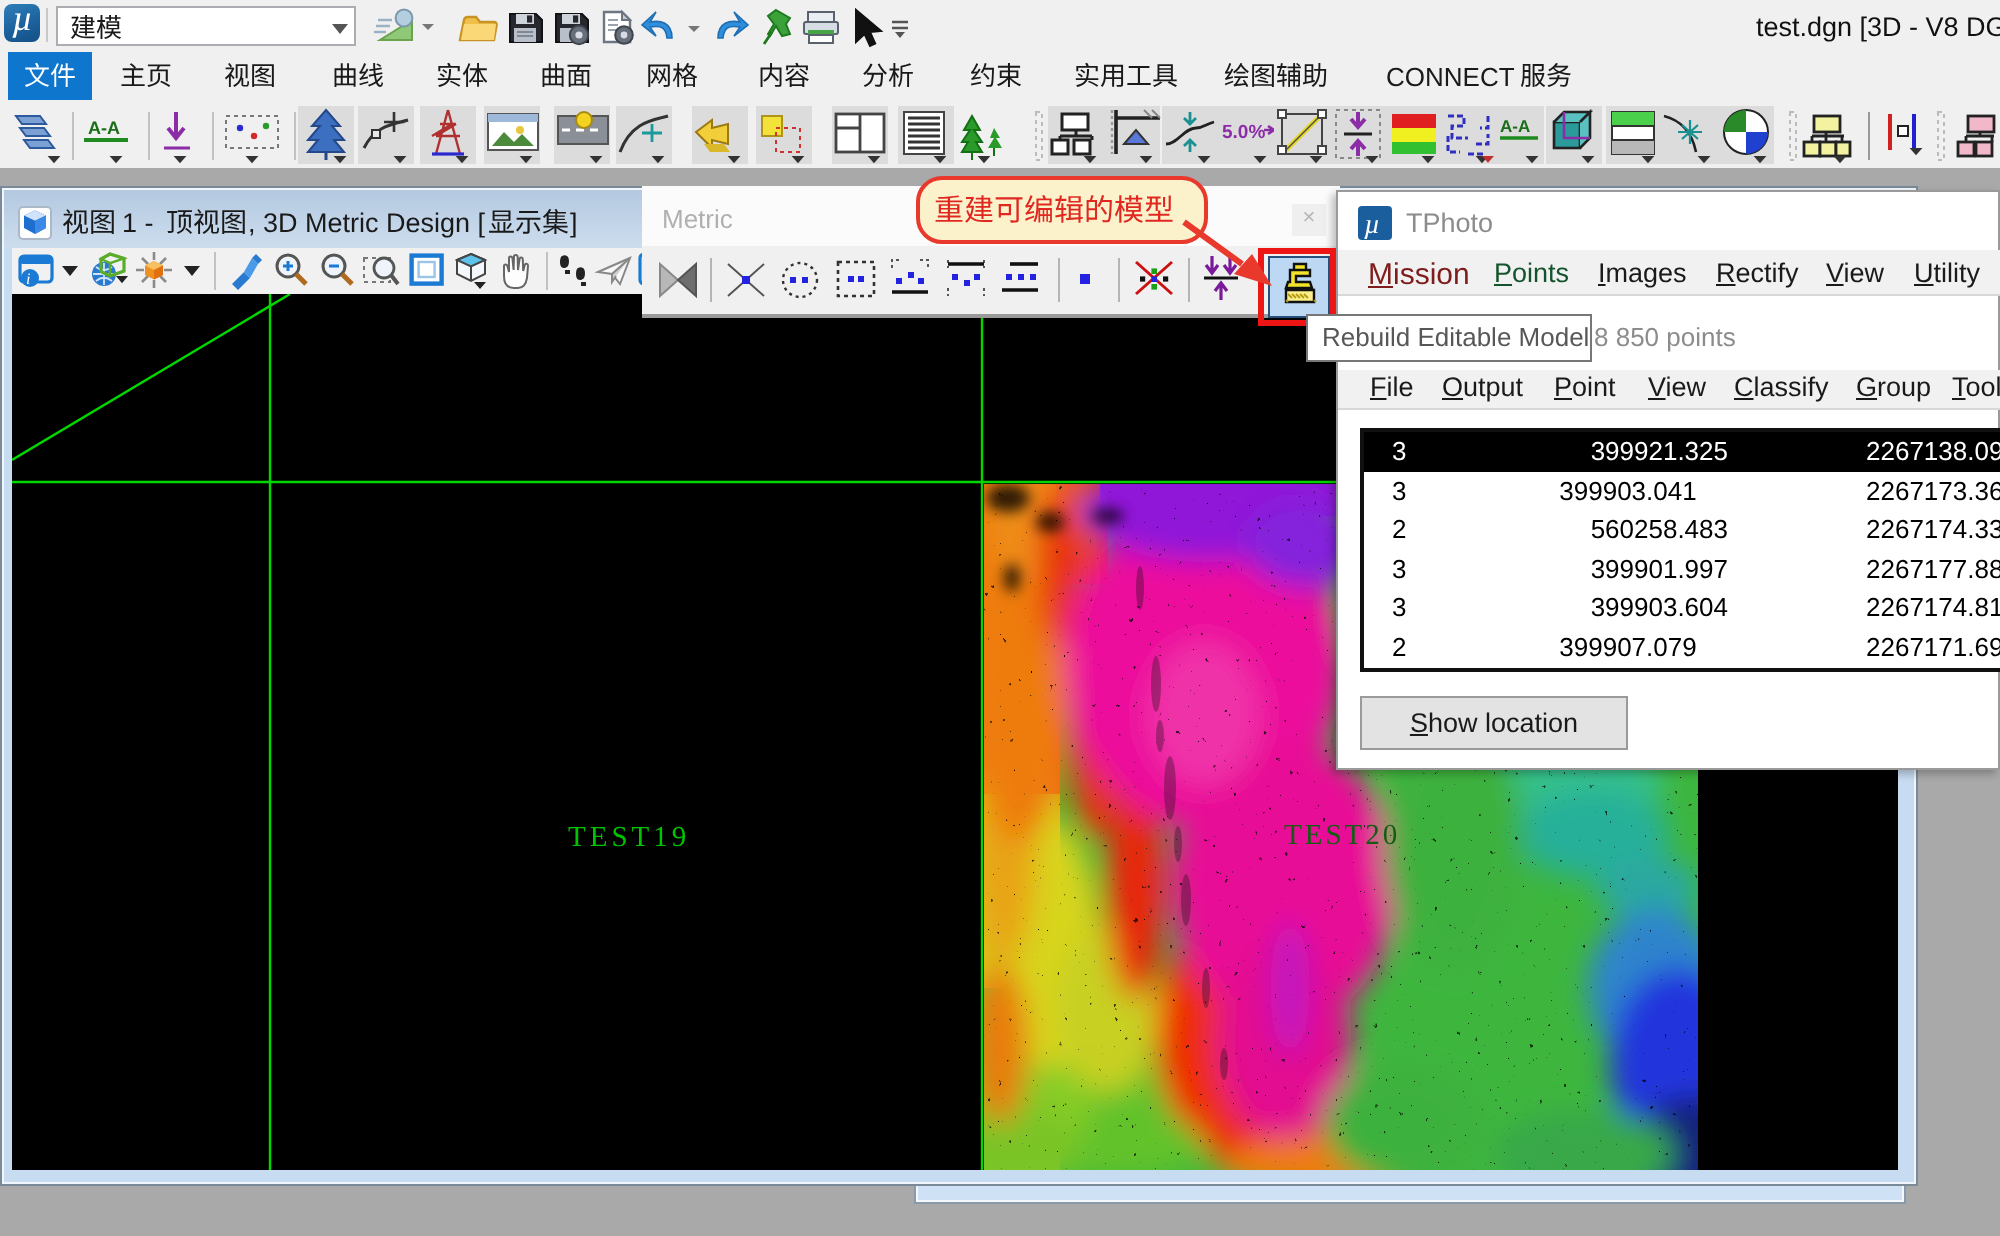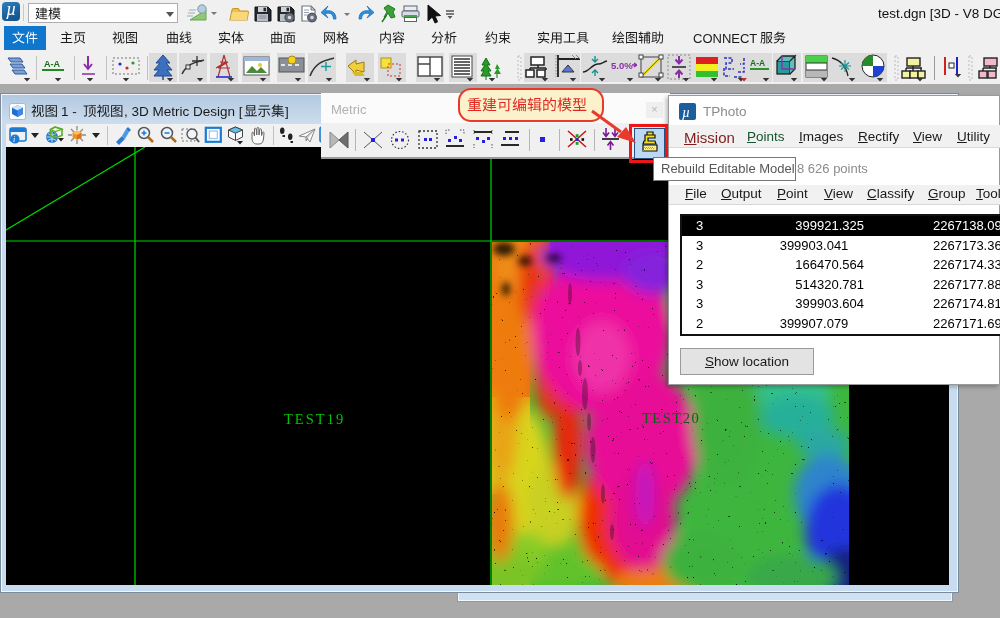--- a/index.html
+++ b/index.html
@@ -574,21 +574,21 @@
     <text x="3" y="13.5" font-size="14" font-style="italic" fill="#fff" font-family="Liberation Serif">µ</text>
   </svg>
 <div class="a" style="left:703px;top:104px;font-size:13.5px;color:#8c8c8c">TPhoto</div>
 <div class="a" style="left:669px;top:125px;width:331px;height:23px;background:#f1f1f1;border-bottom:1px solid #d8d8d8"></div>
 <div class="a" style="left:684px;top:129px;font-size:15px;color:#7f1d1d"><span style="text-decoration:underline">M</span>ission</div>
 <div class="a" style="left:747px;top:129px;font-size:13.5px;color:#14532d"><span style="text-decoration:underline">P</span>oints</div>
 <div class="a" style="left:799px;top:129px;font-size:13.5px;color:#1a1a1a"><span style="text-decoration:underline">I</span>mages</div>
 <div class="a" style="left:858px;top:129px;font-size:13.5px;color:#1a1a1a"><span style="text-decoration:underline">R</span>ectify</div>
 <div class="a" style="left:913px;top:129px;font-size:13.5px;color:#1a1a1a"><span style="text-decoration:underline">V</span>iew</div>
 <div class="a" style="left:957px;top:129px;font-size:13.5px;color:#1a1a1a"><span style="text-decoration:underline">U</span>tility</div>
-<div class="a" style="left:797px;top:161px;font-size:13px;color:#8c8c8c">8 626 points</div>
+<div class="a" style="left:797px;top:161px;font-size:13px;color:#8c8c8c">8 850 points</div>
 <div class="a" style="left:669px;top:185px;width:331px;height:20px;background:#f1f1f1;border-bottom:1px solid #d8d8d8"></div>
 <div class="a" style="left:685px;top:186px;font-size:13.5px;color:#1a1a1a"><span style="text-decoration:underline">F</span>ile</div>
 <div class="a" style="left:721px;top:186px;font-size:13.5px;color:#1a1a1a"><span style="text-decoration:underline">O</span>utput</div>
 <div class="a" style="left:777px;top:186px;font-size:13.5px;color:#1a1a1a"><span style="text-decoration:underline">P</span>oint</div>
 <div class="a" style="left:824px;top:186px;font-size:13.5px;color:#1a1a1a"><span style="text-decoration:underline">V</span>iew</div>
 <div class="a" style="left:867px;top:186px;font-size:13.5px;color:#1a1a1a"><span style="text-decoration:underline">C</span>lassify</div>
 <div class="a" style="left:928px;top:186px;font-size:13.5px;color:#1a1a1a"><span style="text-decoration:underline">G</span>roup</div>
 <div class="a" style="left:976px;top:186px;font-size:13.5px;color:#1a1a1a"><span style="text-decoration:underline">T</span>ool</div>
 <div class="a" style="left:680px;top:214px;width:320px;height:122px;background:#fff;border:2px solid #111;border-right:none;overflow:hidden">
     <div style="position:relative;height:19.6px;font-size:13px;background:#000;color:#fff">
@@ -596,26 +596,26 @@
       <span style="position:absolute;left:82px;top:2px;width:100px;text-align:right">399921.325</span>
       <span style="position:absolute;left:251px;top:2px">2267138.095</span>
     </div>
     <div style="position:relative;height:19.6px;font-size:13px;color:#000">
       <span style="position:absolute;left:14px;top:2px">3</span>
       <span style="position:absolute;left:82px;top:2px;width:100px;text-align:center">399903.041</span>
       <span style="position:absolute;left:251px;top:2px">2267173.369</span>
     </div>
     <div style="position:relative;height:19.6px;font-size:13px;color:#000">
       <span style="position:absolute;left:14px;top:2px">2</span>
-      <span style="position:absolute;left:82px;top:2px;width:100px;text-align:right">166470.564</span>
+      <span style="position:absolute;left:82px;top:2px;width:100px;text-align:right">560258.483</span>
       <span style="position:absolute;left:251px;top:2px">2267174.333</span>
     </div>
     <div style="position:relative;height:19.6px;font-size:13px;color:#000">
       <span style="position:absolute;left:14px;top:2px">3</span>
-      <span style="position:absolute;left:82px;top:2px;width:100px;text-align:right">514320.781</span>
+      <span style="position:absolute;left:82px;top:2px;width:100px;text-align:right">399901.997</span>
       <span style="position:absolute;left:251px;top:2px">2267177.880</span>
     </div>
     <div style="position:relative;height:19.6px;font-size:13px;color:#000">
       <span style="position:absolute;left:14px;top:2px">3</span>
       <span style="position:absolute;left:82px;top:2px;width:100px;text-align:right">399903.604</span>
       <span style="position:absolute;left:251px;top:2px">2267174.810</span>
     </div>
     <div style="position:relative;height:19.6px;font-size:13px;color:#000">
       <span style="position:absolute;left:14px;top:2px">2</span>
       <span style="position:absolute;left:82px;top:2px;width:100px;text-align:center">399907.079</span>

